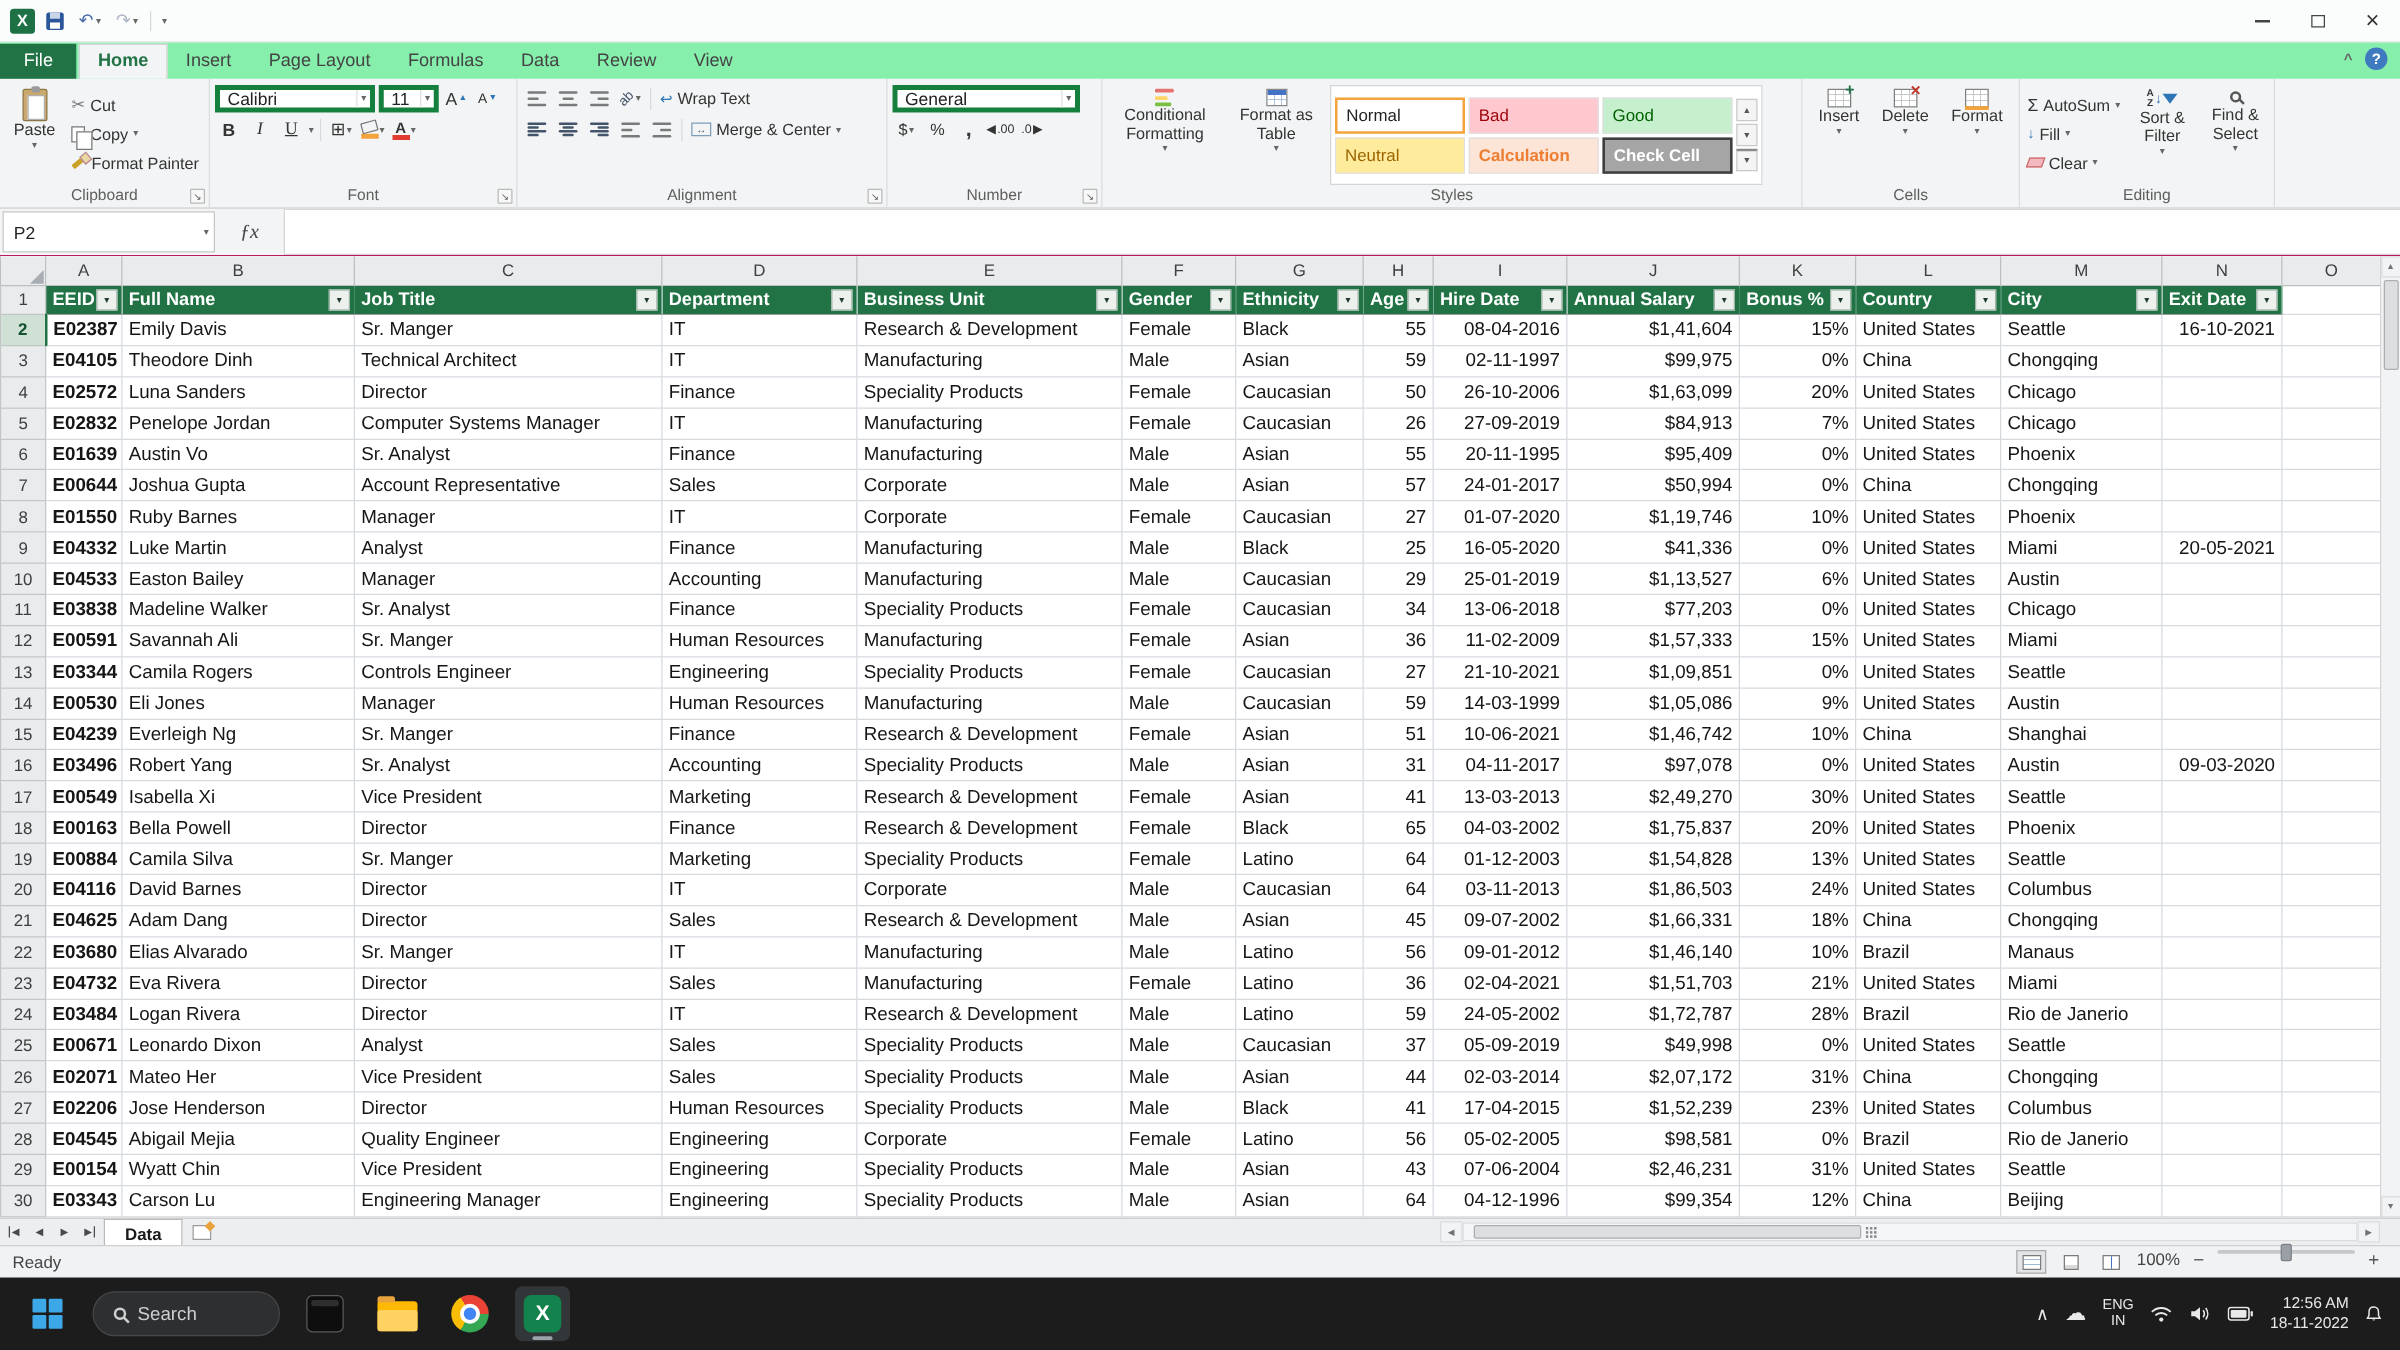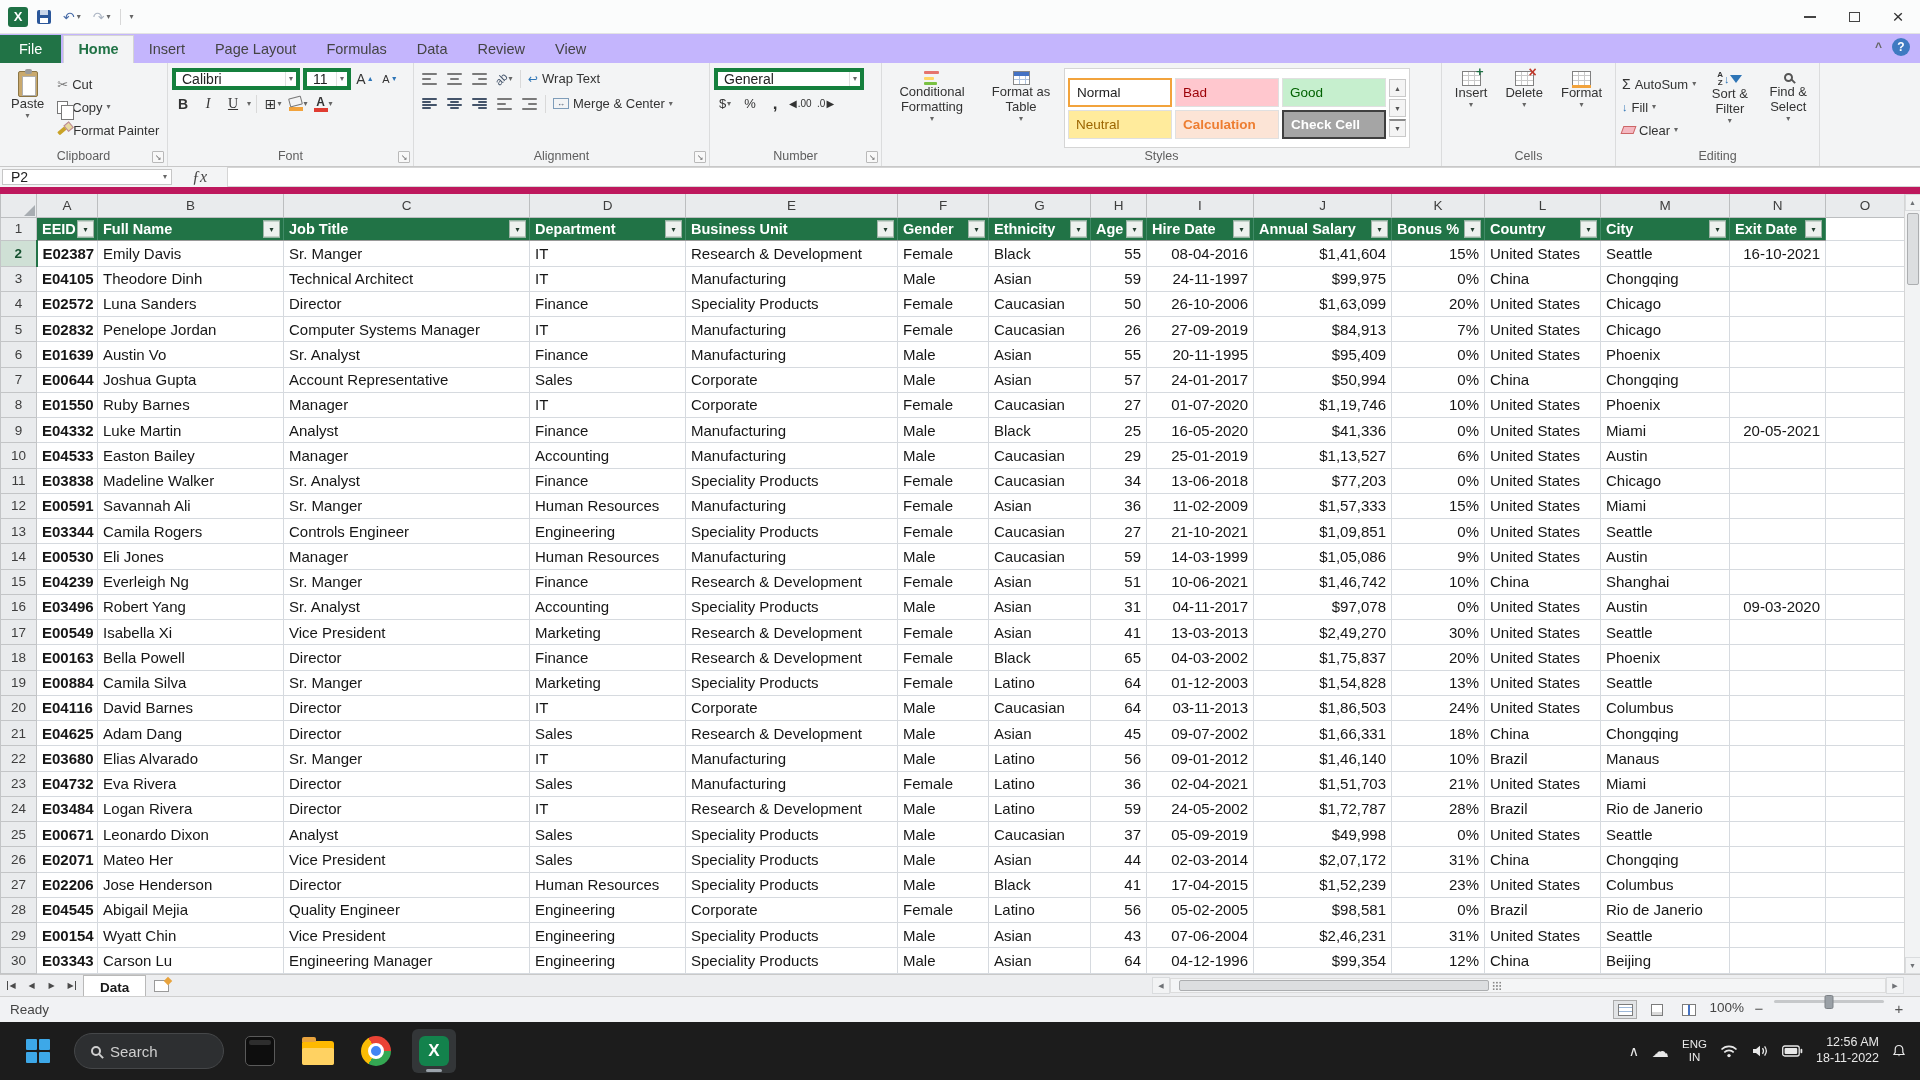--- a/index.html
+++ b/index.html
@@ -17,21 +17,21 @@
   .floppy::after { content:""; position:absolute; left:3px; bottom:1px; width:8px; height:5px; background:#fff; }
   .dd { font-size:8px; color:#666; line-height:1; }
   .qsep { width:1px; height:16px; background:#D8D8D8; }
   .wtitle { position:absolute; left:0; right:0; text-align:center; font-size:15px; color:#1A1A1A; }
   .wctrls { margin-left:auto; display:flex; z-index:2; }
   .wc { width:44px; height:33px; display:flex; align-items:center; justify-content:center; color:#333; font-size:19px; }
   .wc .mini { width:12px; height:0; border-bottom:2px solid #444; display:block; }
   .wc .maxi { width:11px; height:10px; border:1.5px solid #444; display:block; }
 
   
-  .tabrow { height:29px; background:#c4b5fd; display:flex; align-items:flex-end; flex:0 0 auto; position:relative; }
+  .tabrow { height:29px; background:#86efac; display:flex; align-items:flex-end; flex:0 0 auto; position:relative; }
   .rtab { padding:5px 15px 6px; font-size:14.5px; color:#444; }
   .rtab.file { background:#217346; color:#fff; margin-right:2px; padding:6px 19px; }
   .rtab.active { background:#F3F4F5; border:1px solid #D4D4D4; border-bottom:none; color:#217346; font-weight:bold; padding:5px 14px 6px; }
   .tabrow-right { position:absolute; right:10px; top:4px; display:flex; gap:10px; align-items:center; }
   .collapse-chev { font-size:12px; color:#666; font-weight:bold; }
   .helpcírc, .helpcirc { width:18px; height:18px; border-radius:50%; background:#3F7AC1; color:#fff; font-size:12px; font-weight:bold; display:flex; align-items:center; justify-content:center; }
 
   
   .ribbon { height:104px; background:#F3F4F5; border-bottom:1px solid #C8C8C8; display:flex; flex:0 0 auto; }
   .rgroup { display:flex; flex-direction:column; border-right:1px solid #DBDCDD; padding:3px 4px 0; position:relative; }
@@ -100,21 +100,21 @@
   .clipico { width:20px; height:26px; background:#C9A96E; border:1px solid #8C7645; border-radius:2px; position:relative; }
   .clipico::before { content:""; position:absolute; left:3px; top:4px; width:12px; height:18px; background:#fff; border:1px solid #B0B0B0; }
   .clipico::after { content:""; position:absolute; left:6px; top:-3px; width:7px; height:5px; background:#9B9B9B; border-radius:2px; }
   .copyico { width:11px; height:13px; border:1px solid #777; background:#fff; position:relative; display:inline-block; }
   .copyico::after { content:""; position:absolute; left:3px; top:3px; width:11px; height:13px; border:1px solid #777; background:#fff; }
   .brushico { width:12px; height:4px; background:#C9A227; transform:rotate(-40deg); border-radius:1px; display:inline-block; position:relative; }
   .brushico::after { content:""; position:absolute; right:-4px; top:-1px; width:5px; height:6px; background:#E8D9A0; border:1px solid #B89; }
   .scis { color:#777; font-size:13px; }
 
   
-  .fbar { height:27px; background:#F3F4F5; border-bottom:7px solid #be185d; display:flex; align-items:stretch; flex:0 0 auto; }
+  .fbar { height:38px; background:#F3F4F5; border-bottom:1px solid #be185d; display:flex; align-items:stretch; flex:0 0 auto; }
   .namebox { width:170px; background:#fff; border:1px solid #C6C6C6; margin:2px 0 2px 2px; display:flex; align-items:center; font-size:14px; color:#222; padding-left:8px; }
   .namebox .dd { margin-left:auto; padding:0 4px; }
   .fxzone { width:56px; display:flex; align-items:center; justify-content:center; gap:4px; border-right:1px solid #D5D5D5; }
   .fx { font-family:"Liberation Serif",serif; font-style:italic; font-size:16px; color:#444; }
   .finput { flex:1; background:#fff; border-top:1px solid #D5D5D5; border-bottom:1px solid #D5D5D5; font-size:14px; padding:3px 6px; color:#222; }
 
   
   .gridwrap { flex:1; display:flex; overflow:hidden; background:#fff; }
   .gridtbl { width:1904px; }
   table.sheet { width:100%; height:100%; border-collapse:collapse; table-layout:fixed; }
@@ -635,21 +635,21 @@
             <tr>
               <th class="rowhead">3</th>
               <td class="cell eeid">E04105</td>
               <td class="cell">Theodore Dinh</td>
               <td class="cell">Technical Architect</td>
               <td class="cell">IT</td>
               <td class="cell">Manufacturing</td>
               <td class="cell">Male</td>
               <td class="cell">Asian</td>
               <td class="cell num">59</td>
-              <td class="cell num">24-11-1997</td>
+              <td class="cell num">02-11-1997</td>
               <td class="cell num">$99,975</td>
               <td class="cell num">0%</td>
               <td class="cell">China</td>
               <td class="cell">Chongqing</td>
               <td class="cell num"></td>
               <td class="cell"></td>
             </tr>
             <tr>
               <th class="rowhead">4</th>
               <td class="cell eeid">E02572</td>

